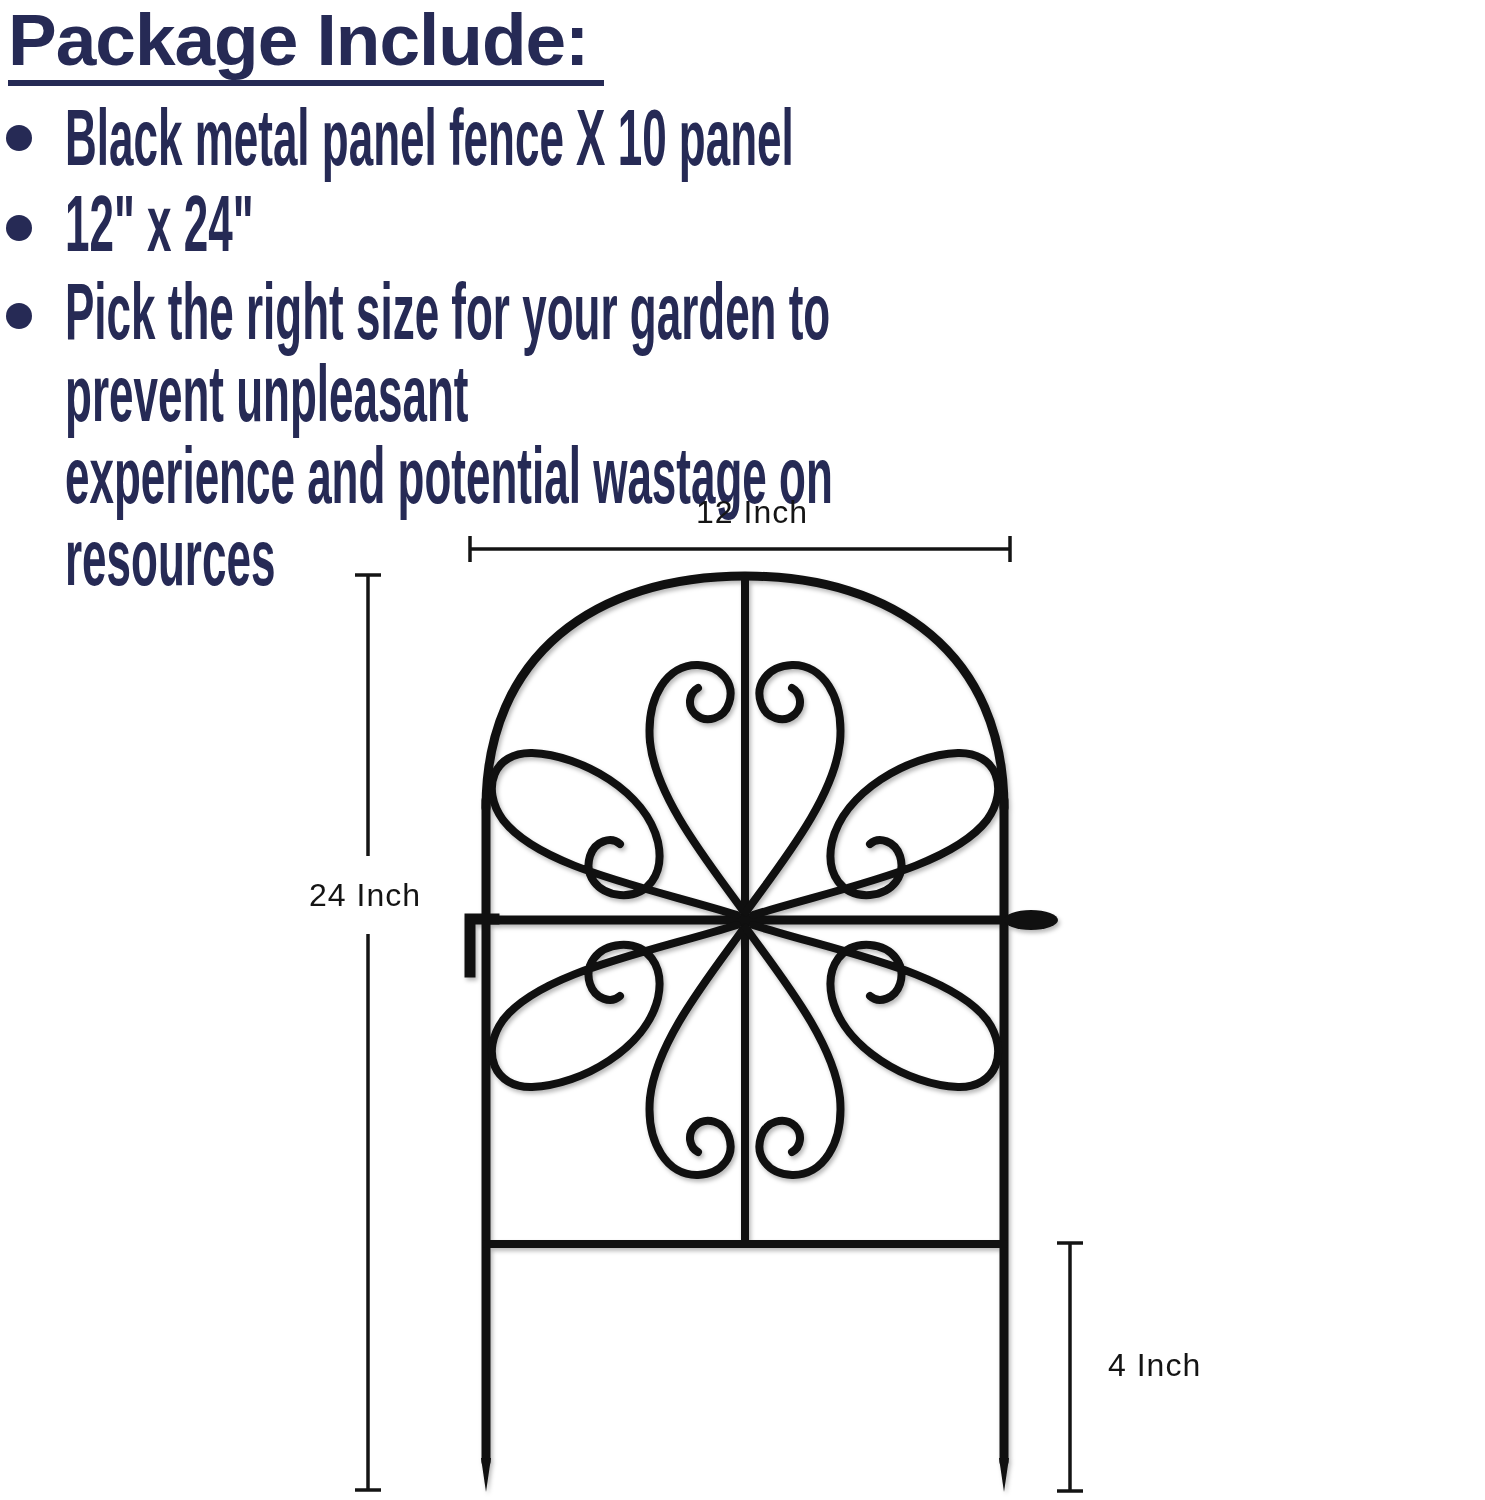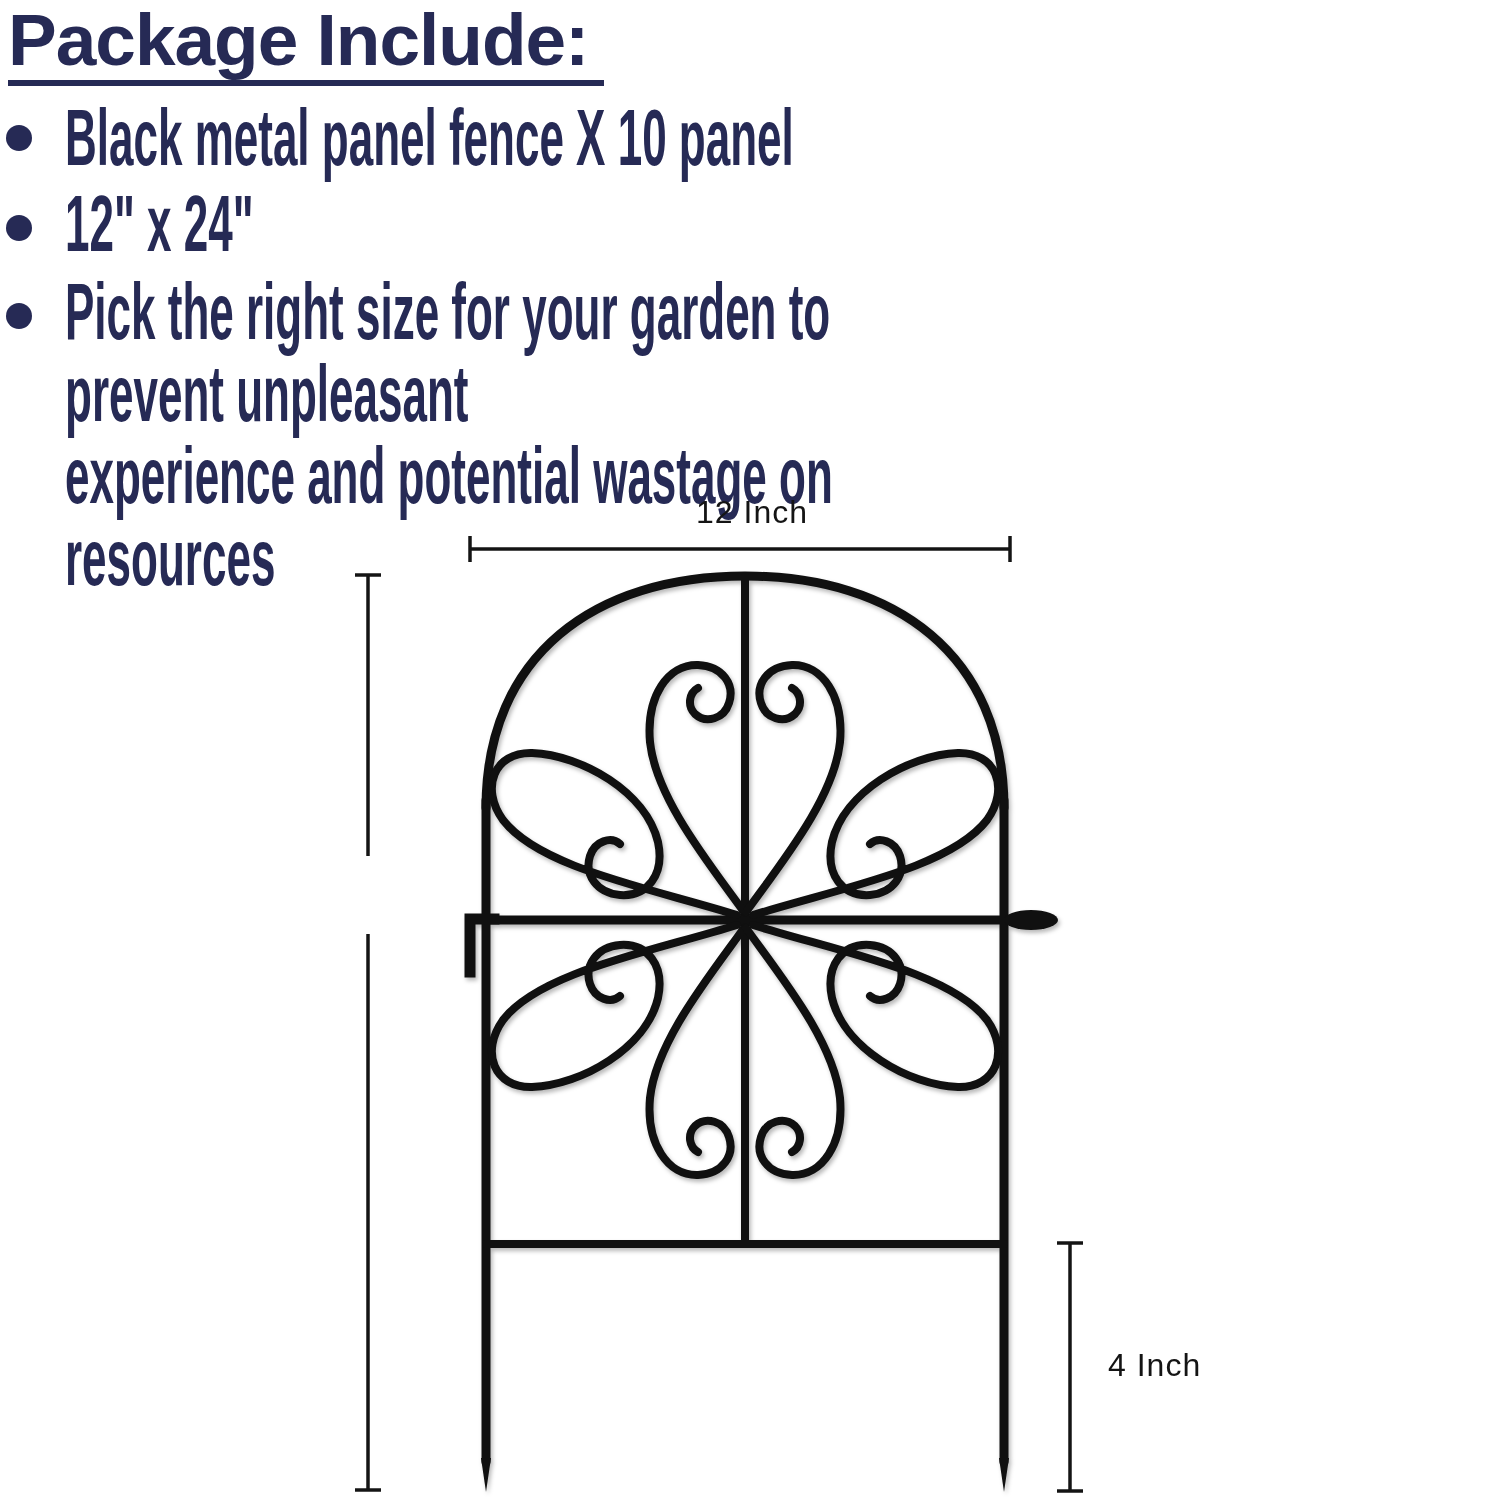--- a/index.html
+++ b/index.html
@@ -138,15 +138,16 @@
         </g>
         <g transform="translate(1490,1840) scale(-1,-1)">
           <use href="#heartHalf"></use>
           <use href="#petalHalf"></use>
         </g>
       </g>
     </g>
   </svg>
 
   <div class="dim-label center" style="left:552px;top:484px">12 Inch</div>
+  <div class="dim-label center" style="left:165px;top:867px">24 Inch</div>
   <div class="dim-label" style="left:1108px;top:1337px">4 Inch</div>
 
 </div>
 
 </body></html>

